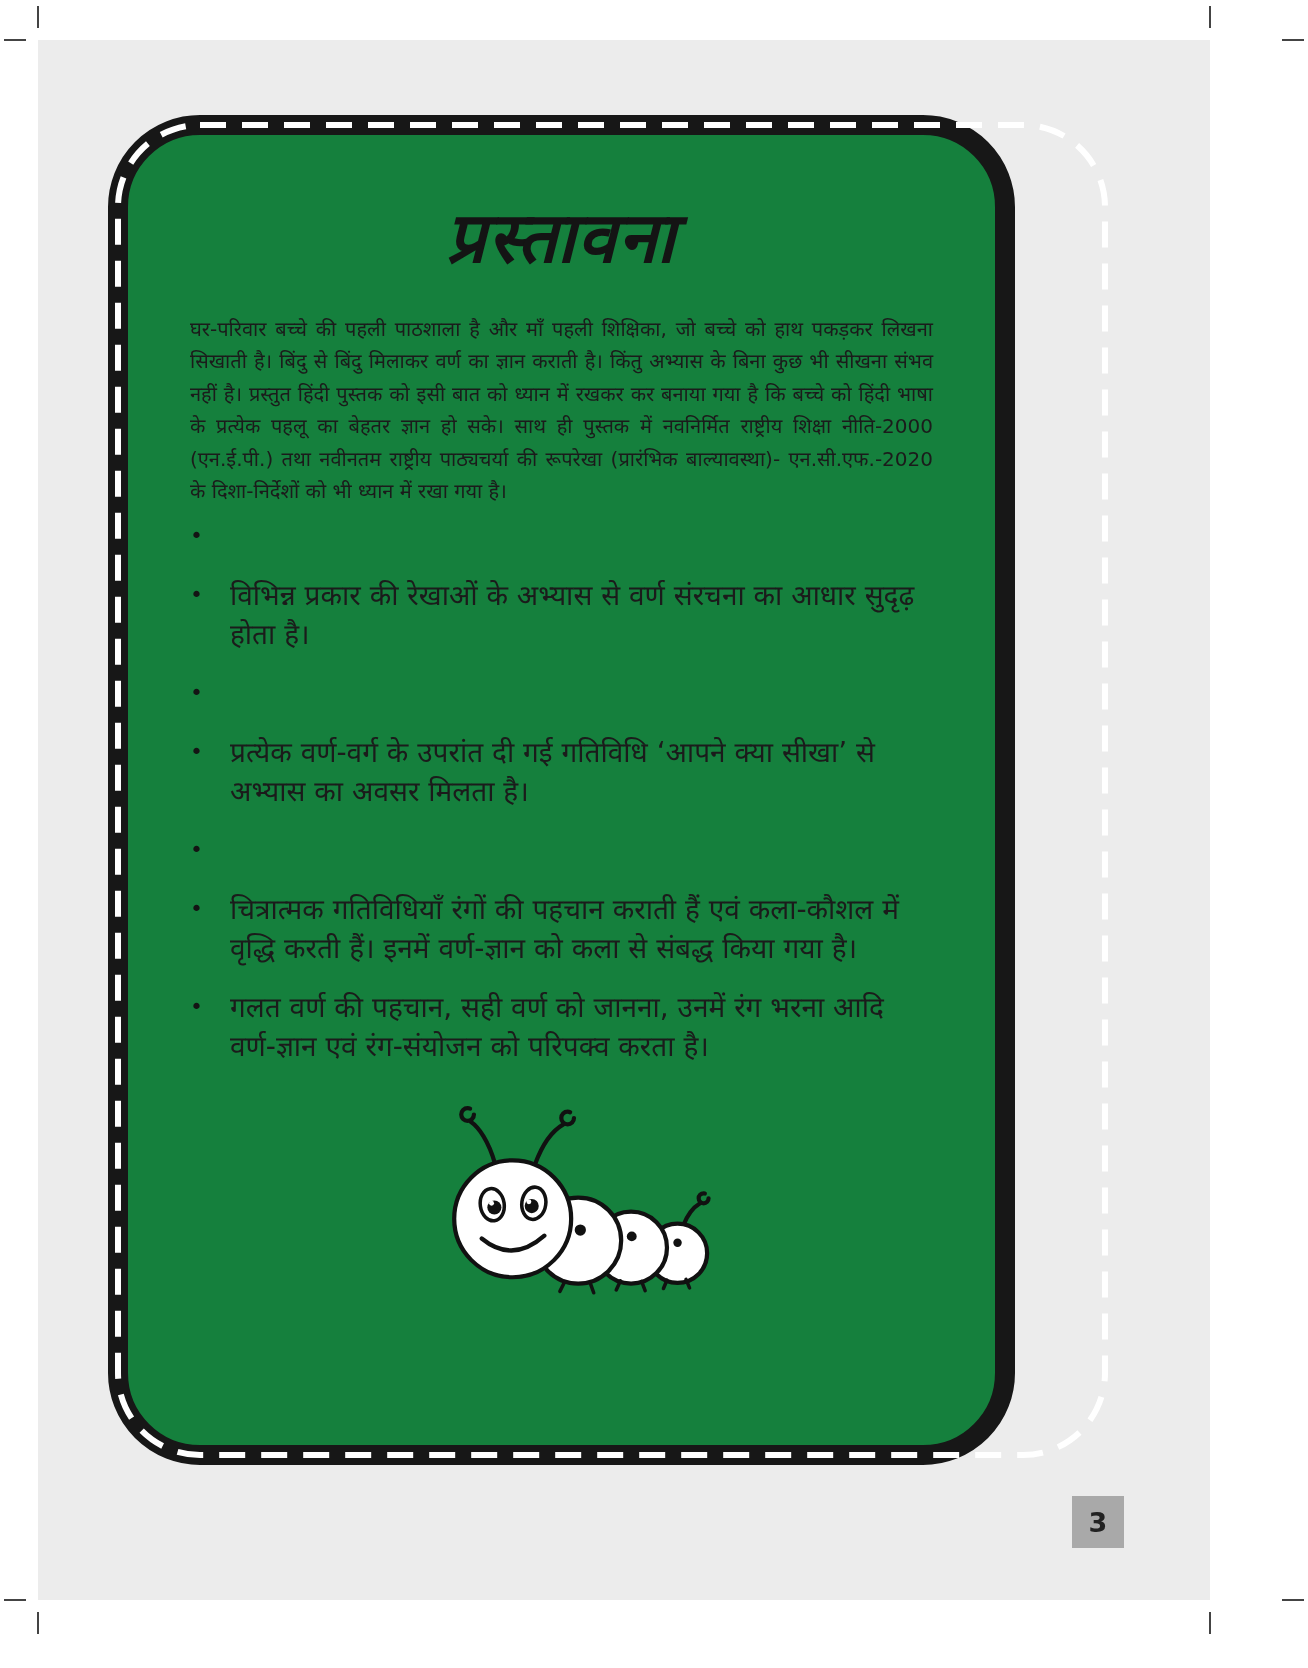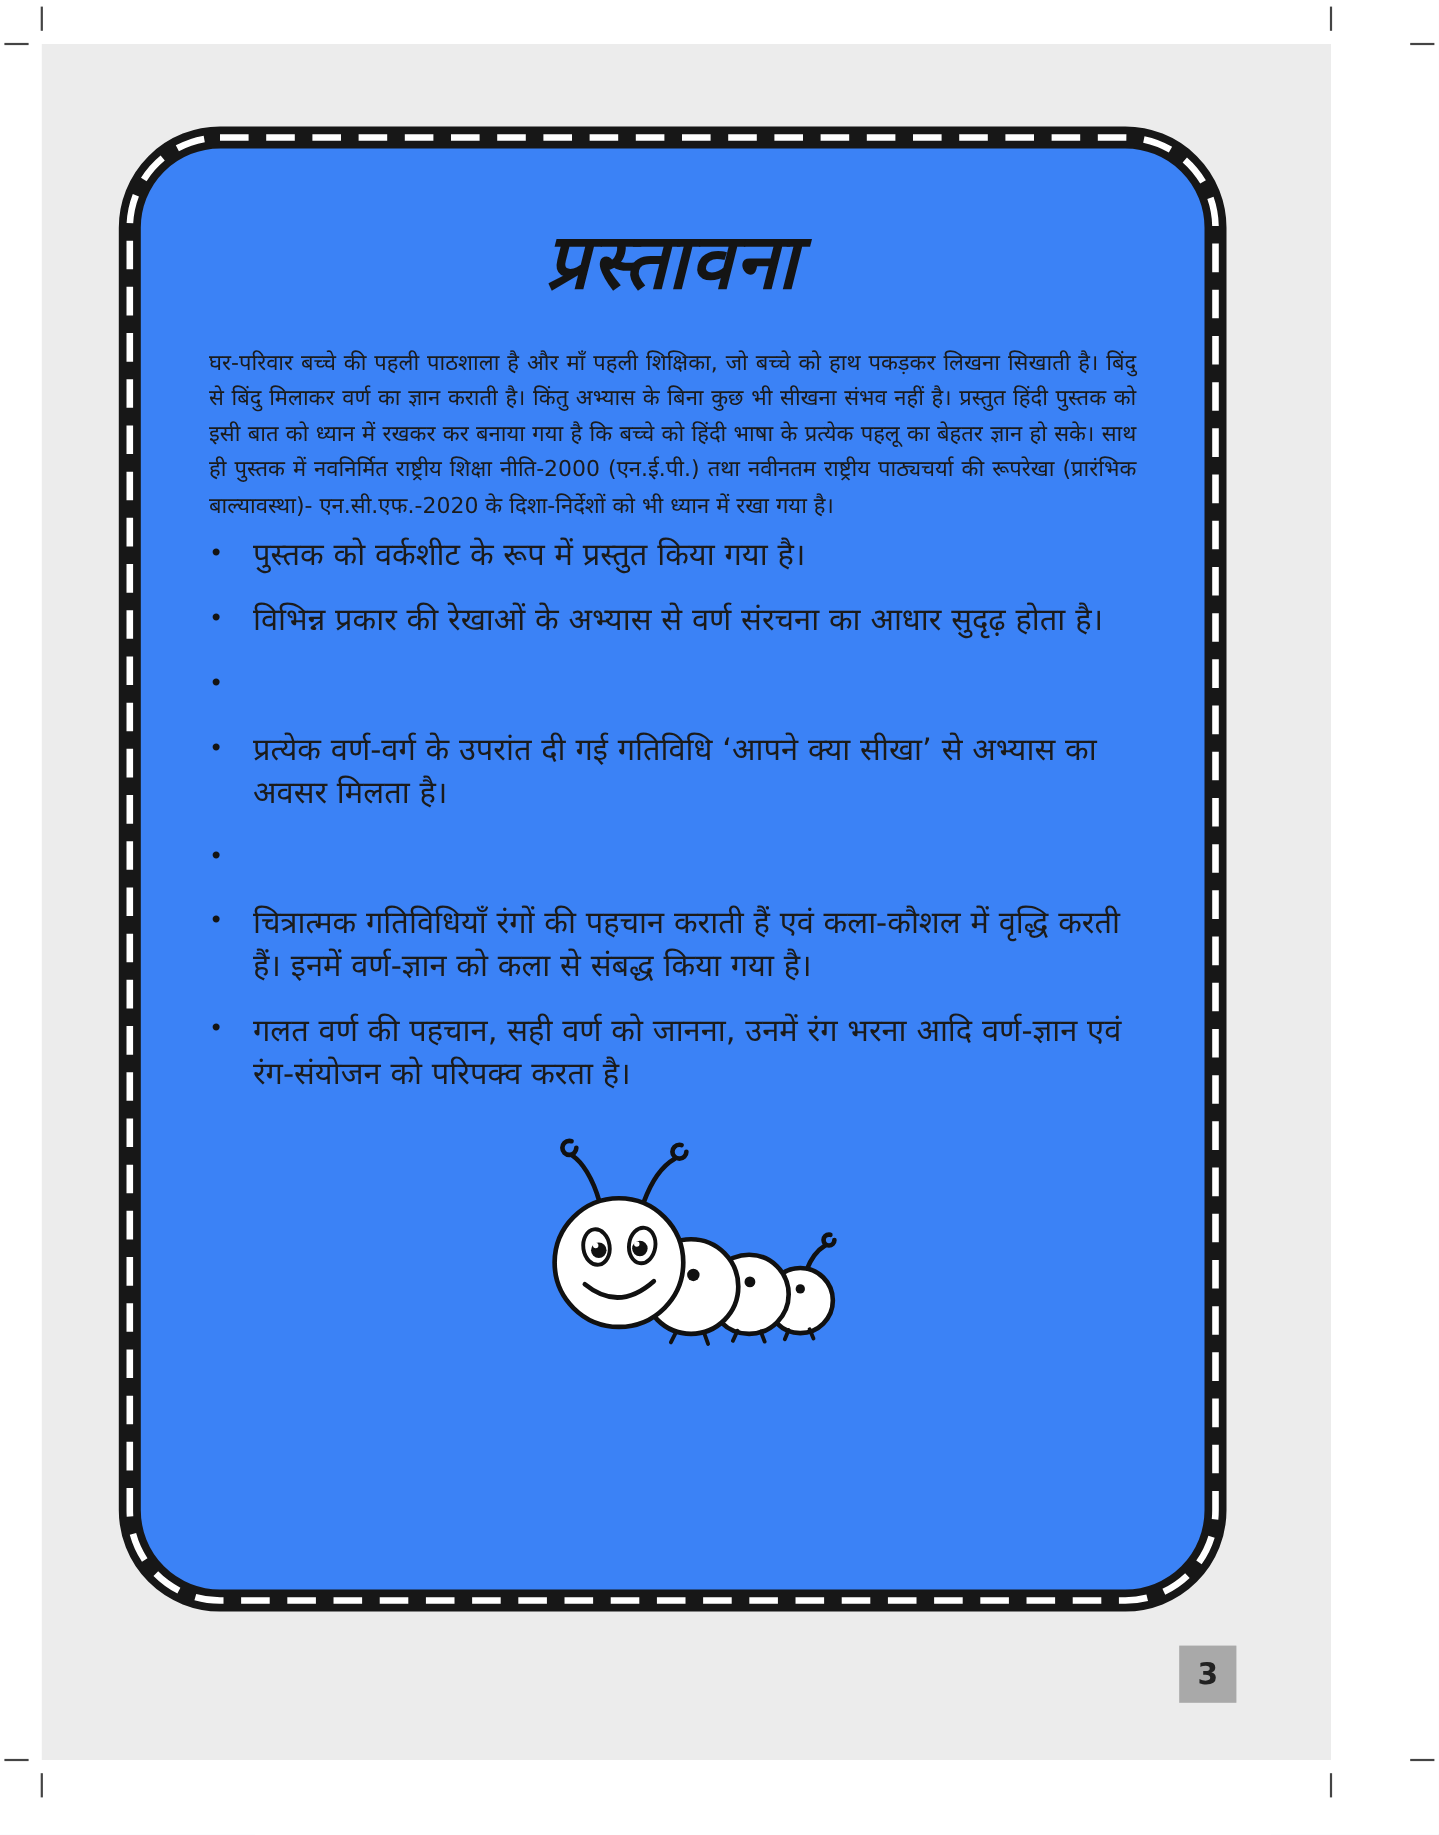--- a/index.html
+++ b/index.html
@@ -6,22 +6,22 @@
   .canvas{position:relative;width:1308px;height:1668px;background:#ffffff;
           font-family:"DejaVu Sans",sans-serif;color:#1b1b1b;overflow:hidden;}
 
   
   .crop{position:absolute;background:#444;}
 
   
   .sheet{position:absolute;left:38px;top:40px;width:1172px;height:1560px;background:#ececec;}
 
   
-  .frame{position:absolute;left:108px;top:115px;width:1007px;height:1350px;
-         box-sizing:border-box;background:#3b82f6;border:20px solid #171717;border-radius:92px;}
+  .frame{position:absolute;left:108px;top:115px;width:907px;height:1350px;
+         box-sizing:border-box;background:#15803d;border:20px solid #171717;border-radius:92px;}
   .frame-dash{position:absolute;left:-20px;top:-20px;pointer-events:none;}
 
   .content{position:relative;box-sizing:border-box;height:100%;padding:42px 62px 16px 62px;overflow:hidden;}
 
   .title{text-align:center;font-size:70px;font-weight:bold;font-style:italic;
          letter-spacing:2px;margin:10px 0 30px 0;color:#141414;}
 
   .body-text p{font-size:20px;line-height:1.62;text-align:justify;margin:0 0 10px 0;}
 
   .features-heading{font-size:33px;font-weight:bold;font-style:italic;margin:22px 0 26px 0;color:#141414;}
@@ -62,21 +62,20 @@
       <div class="title">प्रस्तावना</div>
 
       <div class="body-text">
         <p>घर-परिवार बच्चे की पहली पाठशाला है और माँ पहली शिक्षिका, जो बच्चे को हाथ पकड़कर लिखना सिखाती है। बिंदु से बिंदु मिलाकर वर्ण का ज्ञान कराती है। किंतु अभ्यास के बिना कुछ भी सीखना संभव नहीं है। प्रस्तुत हिंदी पुस्तक को इसी बात को ध्यान में रखकर कर बनाया गया है कि बच्चे को हिंदी भाषा के प्रत्येक पहलू का बेहतर ज्ञान हो सके। साथ ही पुस्तक में नवनिर्मित राष्ट्रीय शिक्षा नीति-2000 (एन.ई.पी.) तथा नवीनतम राष्ट्रीय पाठ्यचर्या की रूपरेखा (प्रारंभिक बाल्यावस्था)- एन.सी.एफ.-2020 के दिशा-निर्देशों को भी ध्यान में रखा गया है।</p>
       </div>
 
 
       <ul class="features">
         <li>
           <span class="marker">•</span>
-          <span>पुस्तक को वर्कशीट के रूप में प्रस्तुत किया गया है।</span>
         </li>
         <li>
           <span class="marker">•</span>
           <span>विभिन्न प्रकार की रेखाओं के अभ्यास से वर्ण संरचना का आधार सुदृढ़ होता है।</span>
         </li>
         <li>
           <span class="marker">•</span>
         </li>
         <li>
           <span class="marker">•</span>

